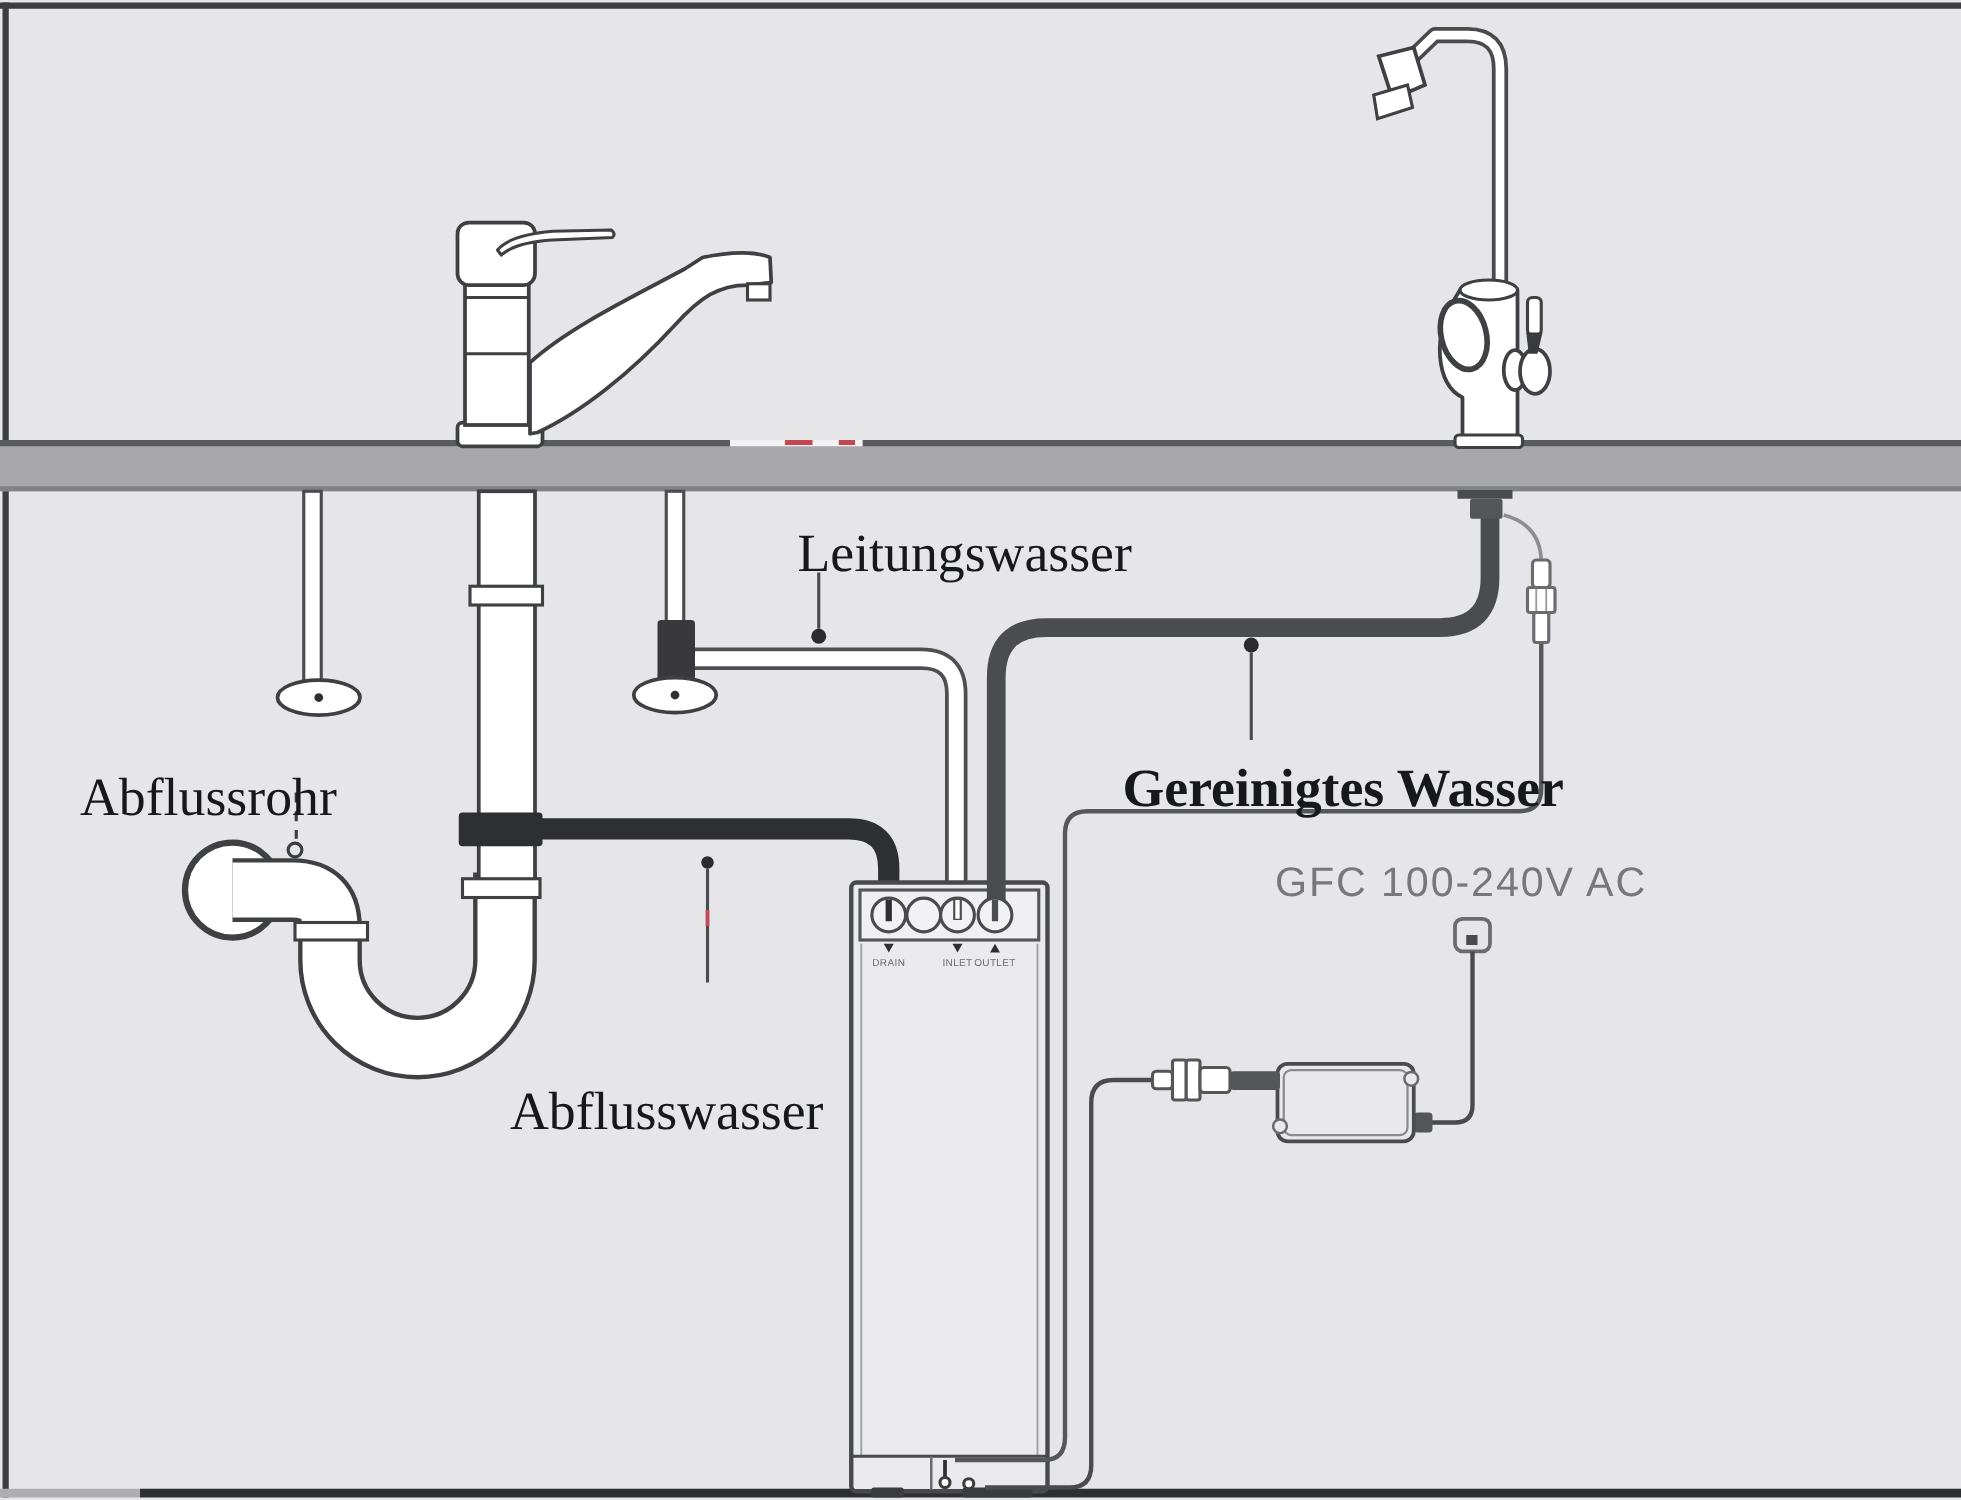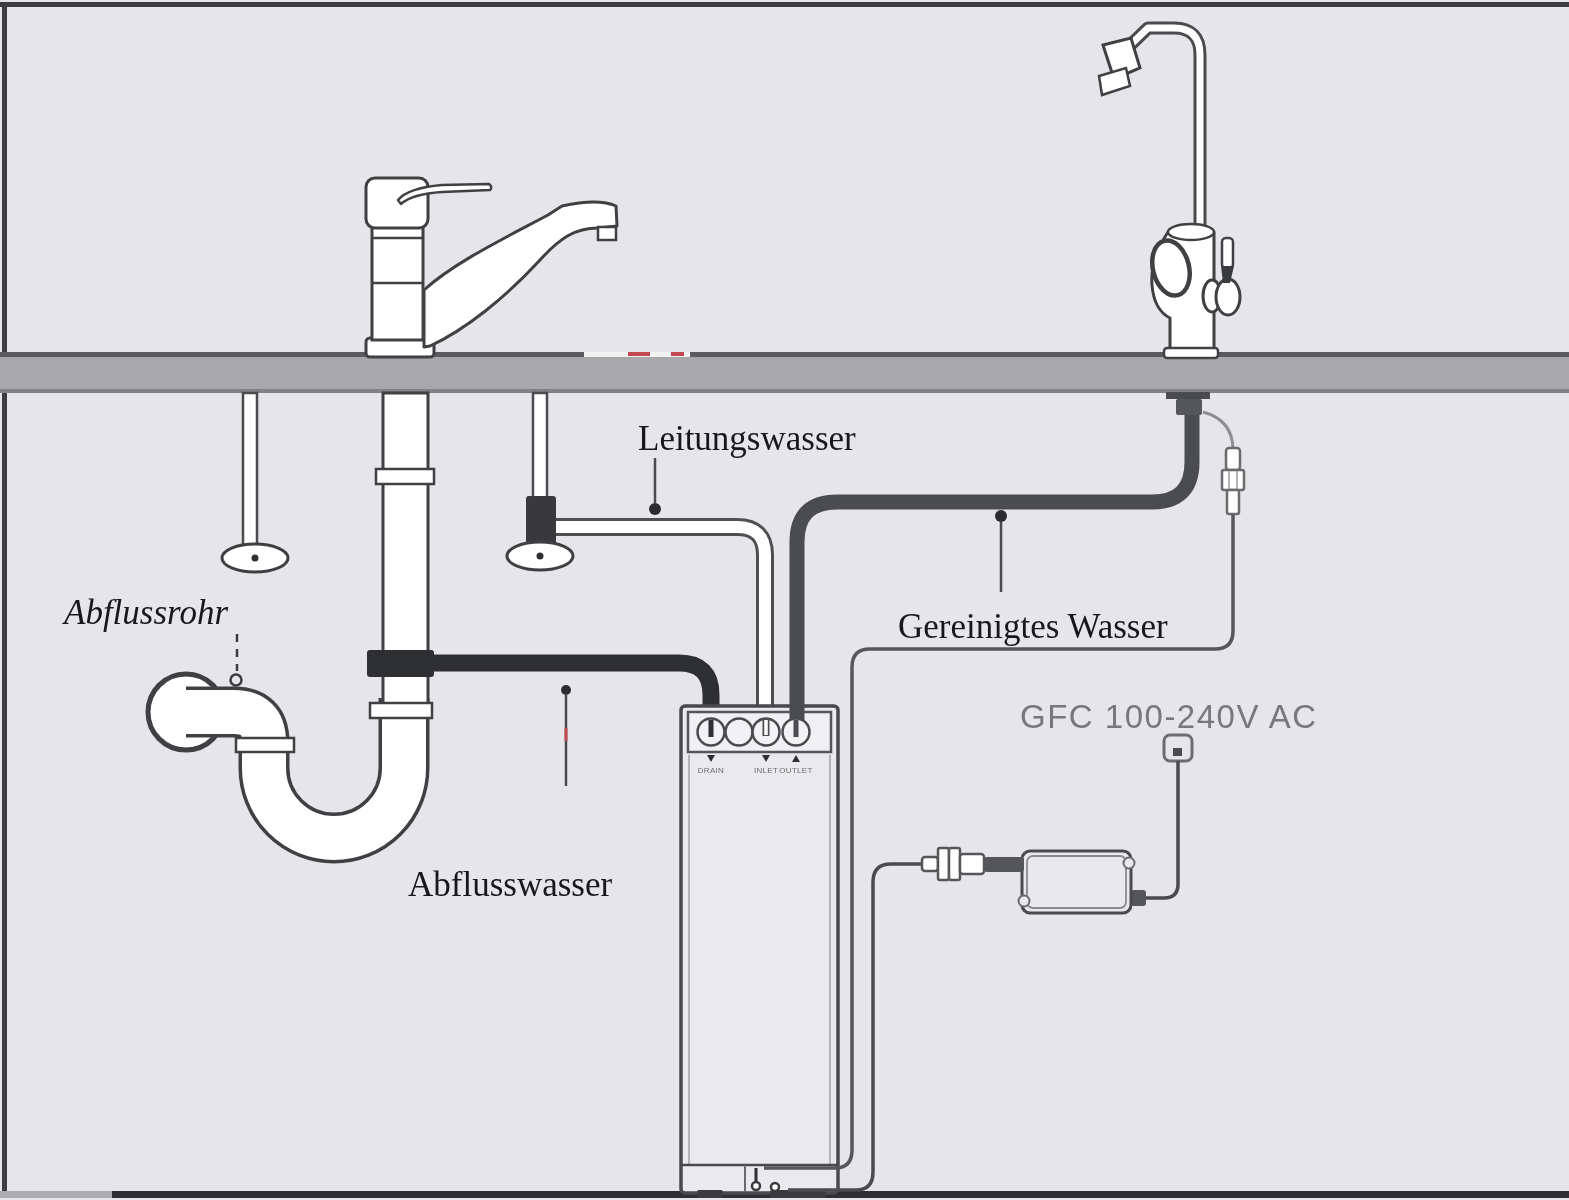--- a/index.html
+++ b/index.html
@@ -10,21 +10,21 @@
     background:#e6e6e8;
     overflow:hidden;
     font-family:"Liberation Serif", serif;
   }
   .stage svg{position:absolute;left:0;top:0;}
   .lbl{
     position:absolute;
     white-space:nowrap;
     color:#17181c;
     font-family:"Liberation Serif", serif;
-    font-size:35px;
+    font-size:43px;
     line-height:1.1;
   }
   .lbl-power{
     position:absolute;
     white-space:nowrap;
     color:#77787a;
     font-family:"Liberation Sans", sans-serif;
     font-size:33px;
     letter-spacing:1.5px;
     line-height:1.1;
@@ -204,18 +204,18 @@
       <ellipse cx="1191" cy="232" rx="23" ry="8" fill="#ffffff" stroke="#3f4043" stroke-width="2.5"></ellipse>
       <ellipse cx="1171" cy="268" rx="18" ry="28" transform="rotate(-14 1171 268)" fill="#ffffff" stroke="#3f4043" stroke-width="4.5"></ellipse>
       <ellipse cx="1212" cy="296" rx="9" ry="16" fill="#ffffff" stroke="#3f4043" stroke-width="3"></ellipse>
       <ellipse cx="1228" cy="297" rx="12" ry="18" fill="#ffffff" stroke="#3f4043" stroke-width="3"></ellipse>
       <rect x="1222" y="238" width="11" height="30" rx="4" fill="#ffffff" stroke="#3f4043" stroke-width="2.5"></rect>
       <polygon points="1221,266 1234,266 1230,283 1223,283" fill="#3a3b3e"></polygon>
       <rect x="1164" y="348" width="54" height="10" rx="3" fill="#ffffff" stroke="#3f4043" stroke-width="2.5"></rect>
     </g>
   </svg>
 
-  <div class="lbl" style="left:64px; top:594px;font-style:italic;">Abflussrohr</div>
+  <div class="lbl" style="left:64px; top:615px;">Abflussrohr</div>
   <div class="lbl" style="left:638px; top:420px;">Leitungswasser</div>
-  <div class="lbl" style="left:898px; top:608px;">Gereinigtes Wasser</div>
+  <div class="lbl" style="left:898px; top:608px;font-weight:bold;">Gereinigtes Wasser</div>
   <div class="lbl" style="left:408px; top:846px;margin-top:20px;">Abflusswasser</div>
-  <div class="lbl-power" style="left:1020px; top:688px;margin-top:11px;">GFC 100-240V AC</div>
+  <div class="lbl-power" style="left:1020px; top:688px;">GFC 100-240V AC</div>
 </div>
 
 </body></html>

